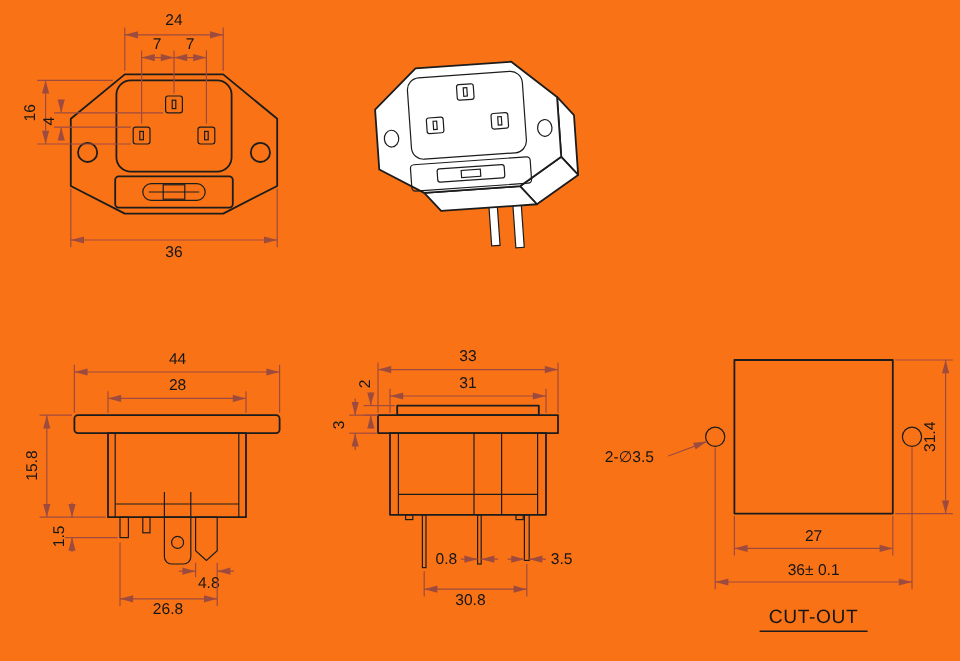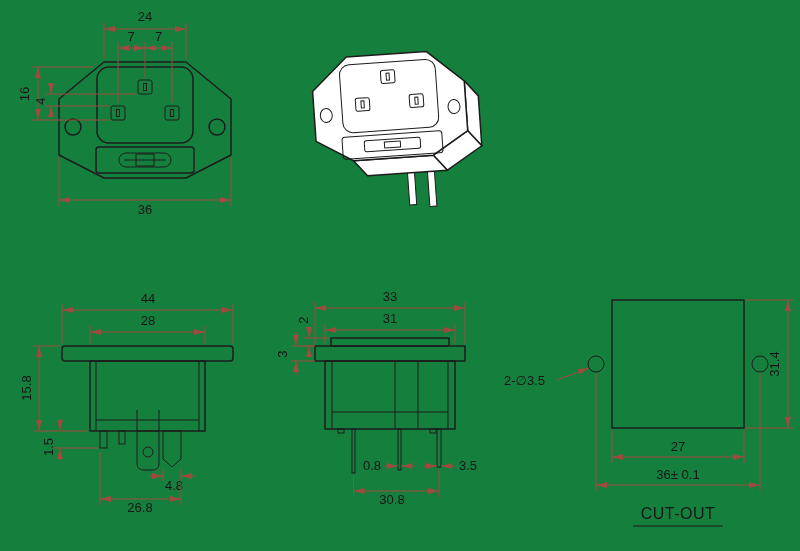--- a/index.html
+++ b/index.html
@@ -1,17 +1,17 @@
 <!DOCTYPE html>
 <html style="--ink: #1c1c1c; --dim: #9e4b3f; --txt: #161616;"><head>
 <meta charset="utf-8">
 <style>
   :root { --ink:#1c1c1c; --dim:#9e4b3f; --txt:#161616; }
   html,body{margin:0;padding:0;background:#ffffff;}
-  .canvas{position:relative;width:800px;height:551px;background:#15803d;overflow:hidden;
+  .canvas{position:relative;width:800px;height:551px;background:#f97316;overflow:hidden;
           font-family:"Liberation Sans","DejaVu Sans",sans-serif;}
   svg{display:block}
   .ol{fill:none;stroke:var(--ink);stroke-width:1.5;stroke-linejoin:round;}
   .olf{fill:#ffffff;stroke:var(--ink);stroke-width:1.5;stroke-linejoin:round;}
   .ol2{fill:none;stroke:var(--ink);stroke-width:1;}
   .ol2f{fill:#ffffff;stroke:var(--ink);stroke-width:1;}
   .ext,.dim2,.dimA,.lead{stroke:var(--dim);stroke-width:1;fill:none;}
   .dim2{marker-start:url(#aS);marker-end:url(#aE);}
   .dimA,.lead{marker-end:url(#aE);}
   text{font-family:"Liberation Sans","DejaVu Sans",sans-serif;font-size:13px;fill:var(--txt);}

